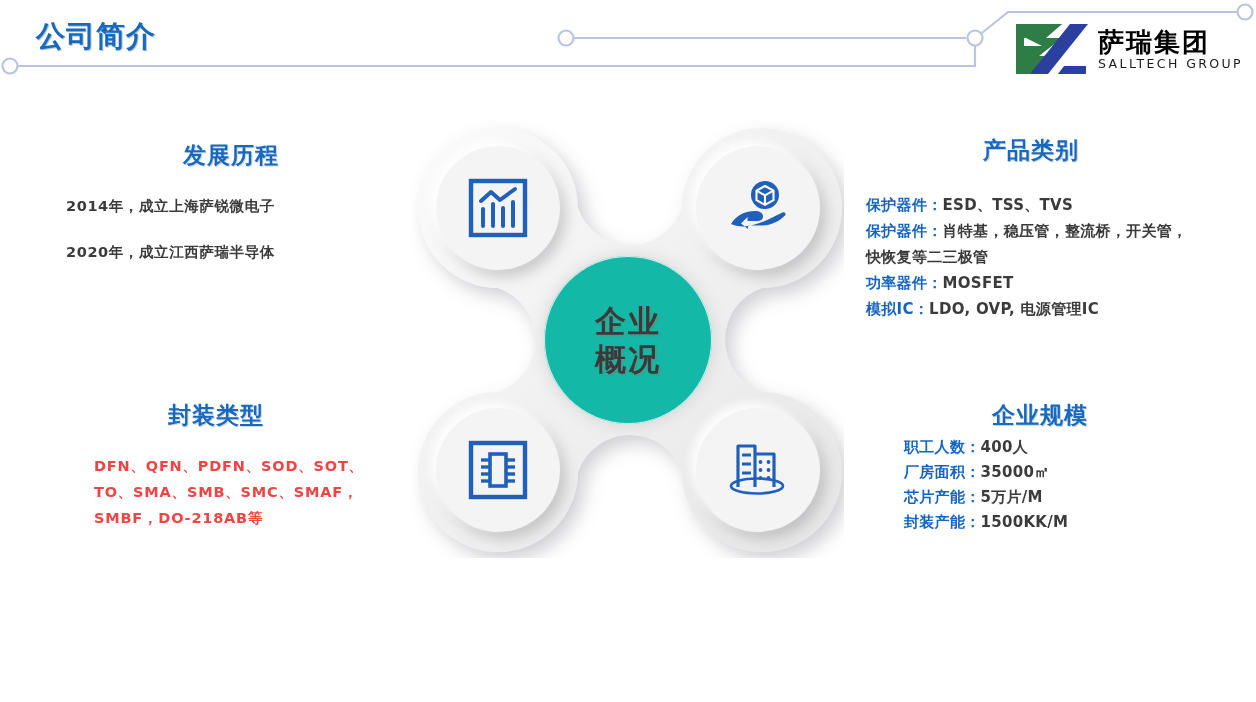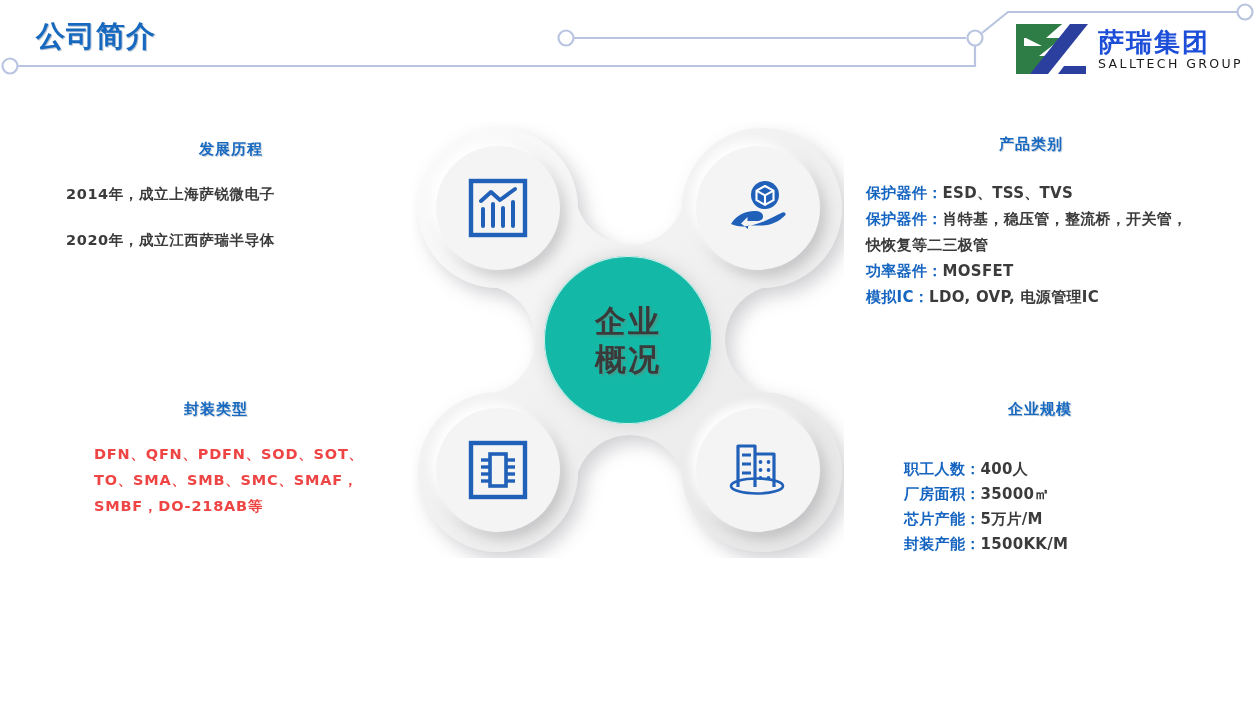--- a/index.html
+++ b/index.html
@@ -49,38 +49,38 @@
     width: 236px; height: 62px;
     display: flex;
     align-items: center;
     gap: 8px;
   }
   .logo-mark { width: 78px; height: 54px; flex: none; }
   .logo-text { display: flex; flex-direction: column; justify-content: center; }
   .logo-cn {
     font-size: 26px;
     font-weight: bold;
-    color: #1d4ed8;
+    color: #000000;
     letter-spacing: 2px;
     line-height: 1.08;
     white-space: nowrap;
   }
   .logo-en {
     font-size: 12.5px;
     color: #1a1a1a;
     letter-spacing: 2.4px;
     line-height: 1.1;
     margin-top: 1px;
     white-space: nowrap;
   }
 
   
   .col { position: absolute; }
   .col-heading {
-    font-size: 15px;
+    font-size: 23px;
     font-weight: bold;
     color: #1769bf;
     text-align: center;
     letter-spacing: 1px;
     text-shadow: 1px 1px 0 rgba(20,60,110,0.22);
     white-space: nowrap;
   }
   .timeline-item {
     font-size: 14.5px;
     font-weight: bold;
@@ -112,21 +112,21 @@
 
   #col-package { left: 66px; top: 400px; width: 300px; }
   #col-package .col-heading { margin-bottom: 22px; }
   #col-package .pkg-body { padding-left: 28px; }
 
   #col-products { left: 866px; top: 135px; width: 330px; }
   #col-products .col-heading { margin-bottom: 26px; }
   #col-products .kv-line { line-height: 26px; }
 
   #col-scale { left: 890px; top: 400px; width: 300px; }
-  #col-scale .col-heading { margin-bottom: 38px; }
+  #col-scale .col-heading { margin-bottom: 4px; }
   #col-scale .kv-block { padding-left: 14px; }
 
   
   .center-graphic {
     position: absolute;
     left: 412px; top: 122px;
     width: 432px; height: 436px;
   }
   .clover { position: absolute; left: 0; top: 0; width: 432px; height: 436px; }
 

